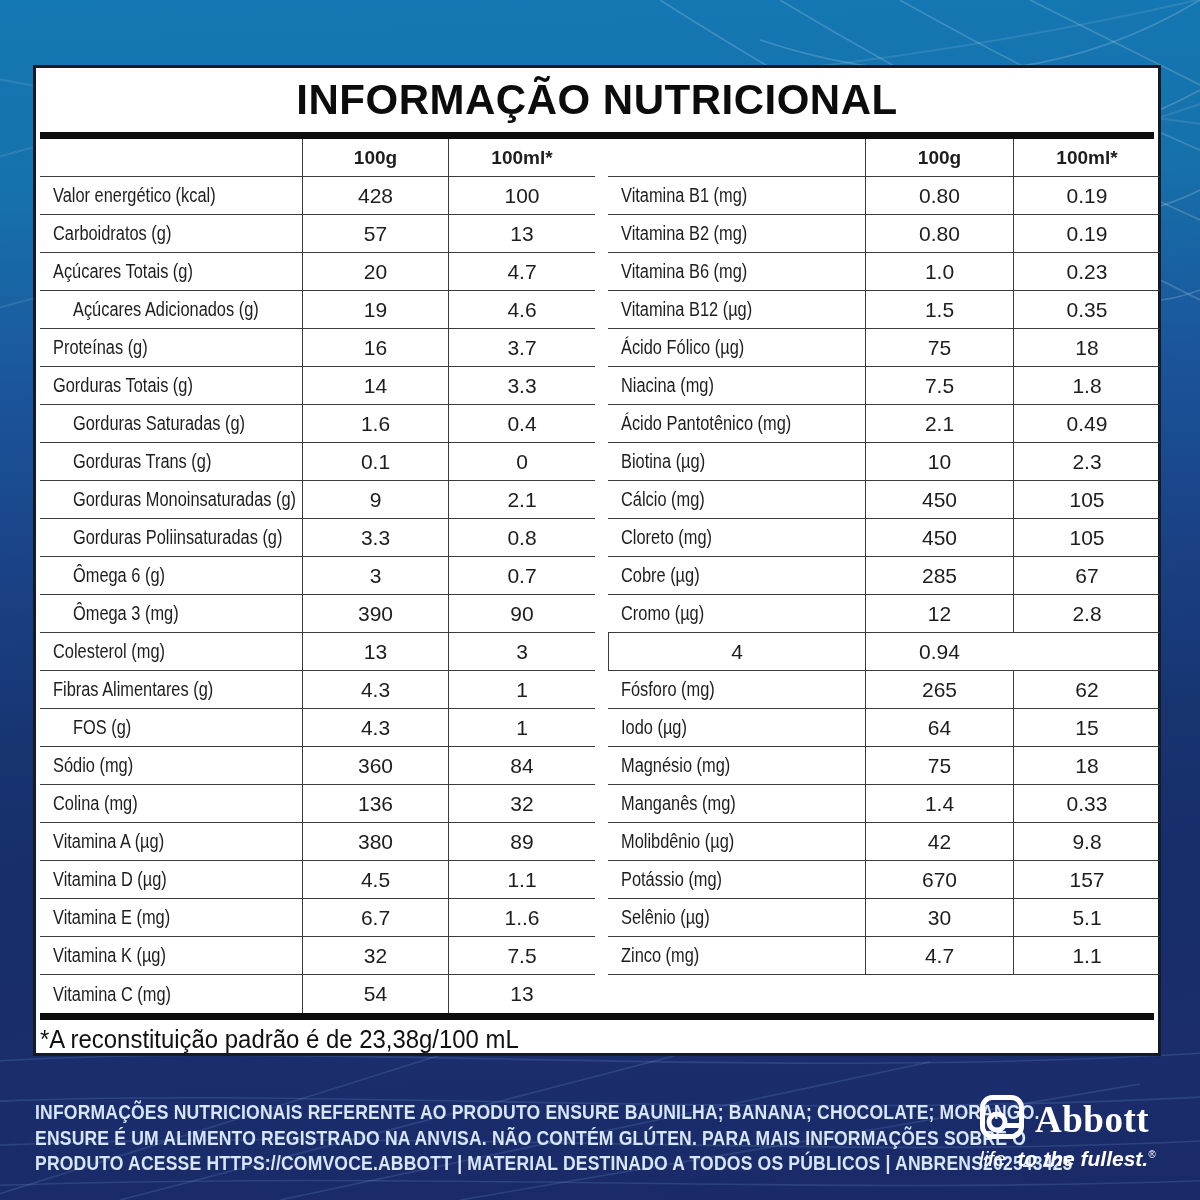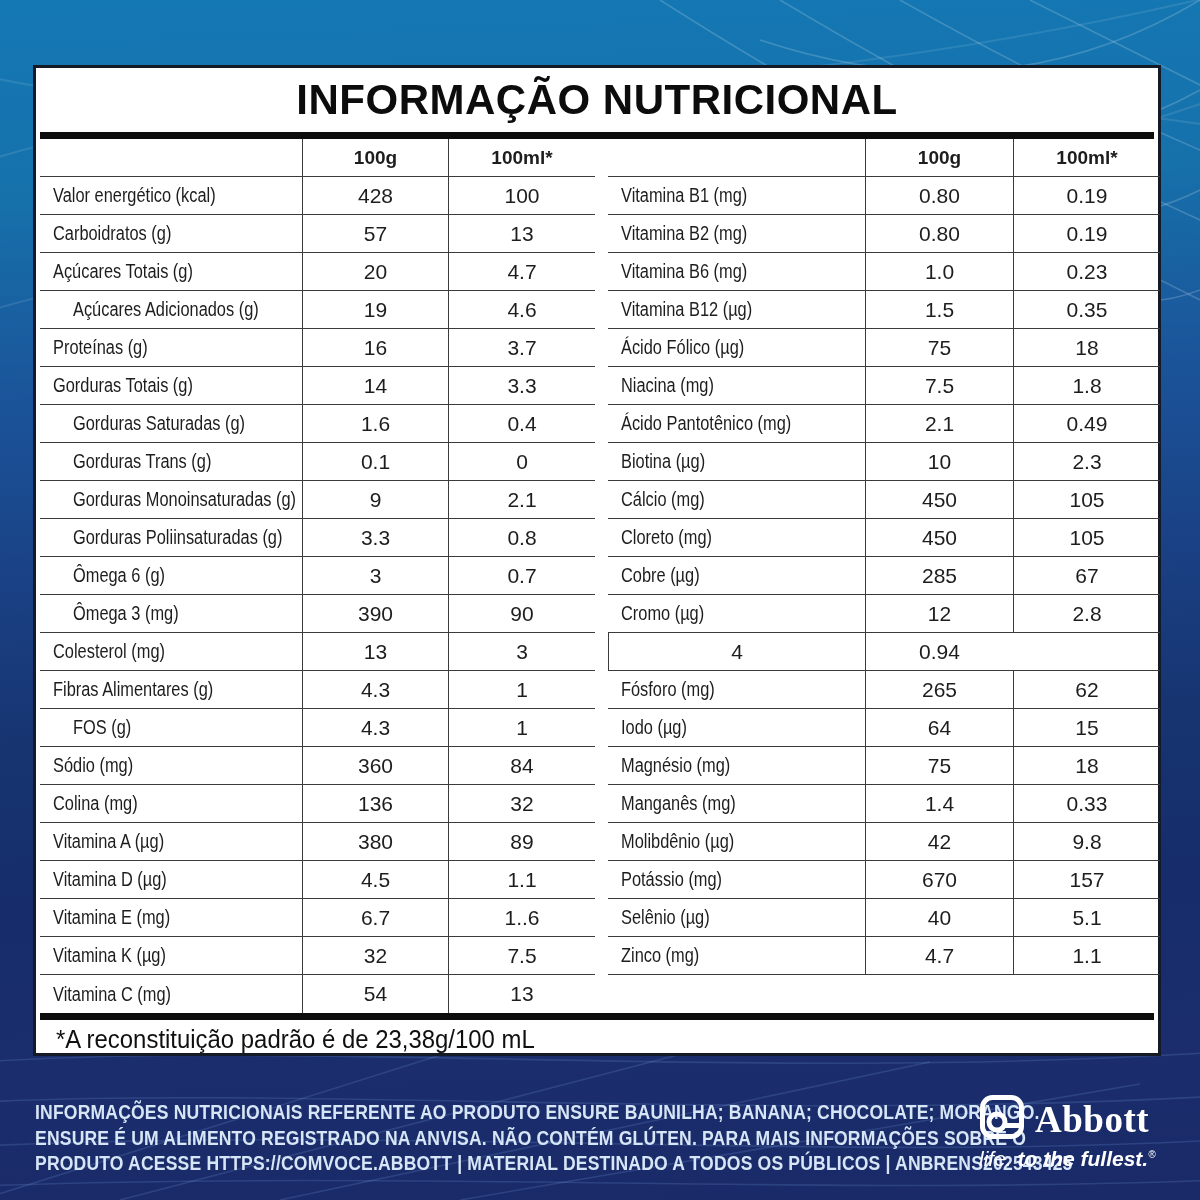--- a/index.html
+++ b/index.html
@@ -28,21 +28,21 @@
   .ltable{left:4px;width:555px;--cols:262px 146px 147px}
   .rtable{left:572px;width:552px;--cols:257px 148px 147px}
   .trow{display:grid;grid-template-columns:var(--cols);height:38px;border-bottom:1.5px solid var(--line)}
   .ltable .trow:last-child{border-bottom:none}
   .cell{display:flex;align-items:center;white-space:nowrap;overflow:visible}
   .label{padding-left:13px}
   .label.ind{padding-left:33px}
   .label span{display:inline-block;font-size:19.5px;transform:scaleX(.84);transform-origin:left center;letter-spacing:0}
   .val{justify-content:center;border-left:1.5px solid var(--line);font-size:21px}
   .hval{font-weight:bold;font-size:19px}
-  .footnote{height:39px;display:flex;align-items:center;padding-left:20px;font-size:26px;color:#101010}
+  .footnote{height:39px;display:flex;align-items:center;padding-left:4px;font-size:26px;color:#101010}
   .footnote span{display:inline-block;transform:scaleX(.92);transform-origin:left center}
 
   .footer{
     position:absolute;left:35px;top:1100px;color:var(--footerText);
     font-weight:bold;font-size:19.5px;line-height:25.5px;letter-spacing:.2px;
     transform:scaleX(.9);transform-origin:left top;white-space:nowrap;
   }
   .brand{position:absolute;right:31px;top:1094px;width:190px;color:#ffffff}
   .brand-row{display:flex;align-items:center;gap:10px}
   .brand-word{font-family:"Liberation Serif",serif;font-weight:bold;font-size:37px;letter-spacing:.5px}
@@ -382,21 +382,21 @@
           <div class="cell label">
             <span>Potássio (mg)</span>
           </div>
           <div class="cell val">670</div>
           <div class="cell val">157</div>
         </div>
         <div class="trow">
           <div class="cell label">
             <span>Selênio (µg)</span>
           </div>
-          <div class="cell val">40</div>
+          <div class="cell val">30</div>
           <div class="cell val">5.1</div>
         </div>
         <div class="trow">
           <div class="cell label">
             <span>Zinco (mg)</span>
           </div>
           <div class="cell val">4.7</div>
           <div class="cell val">1.1</div>
         </div>
       </div>

